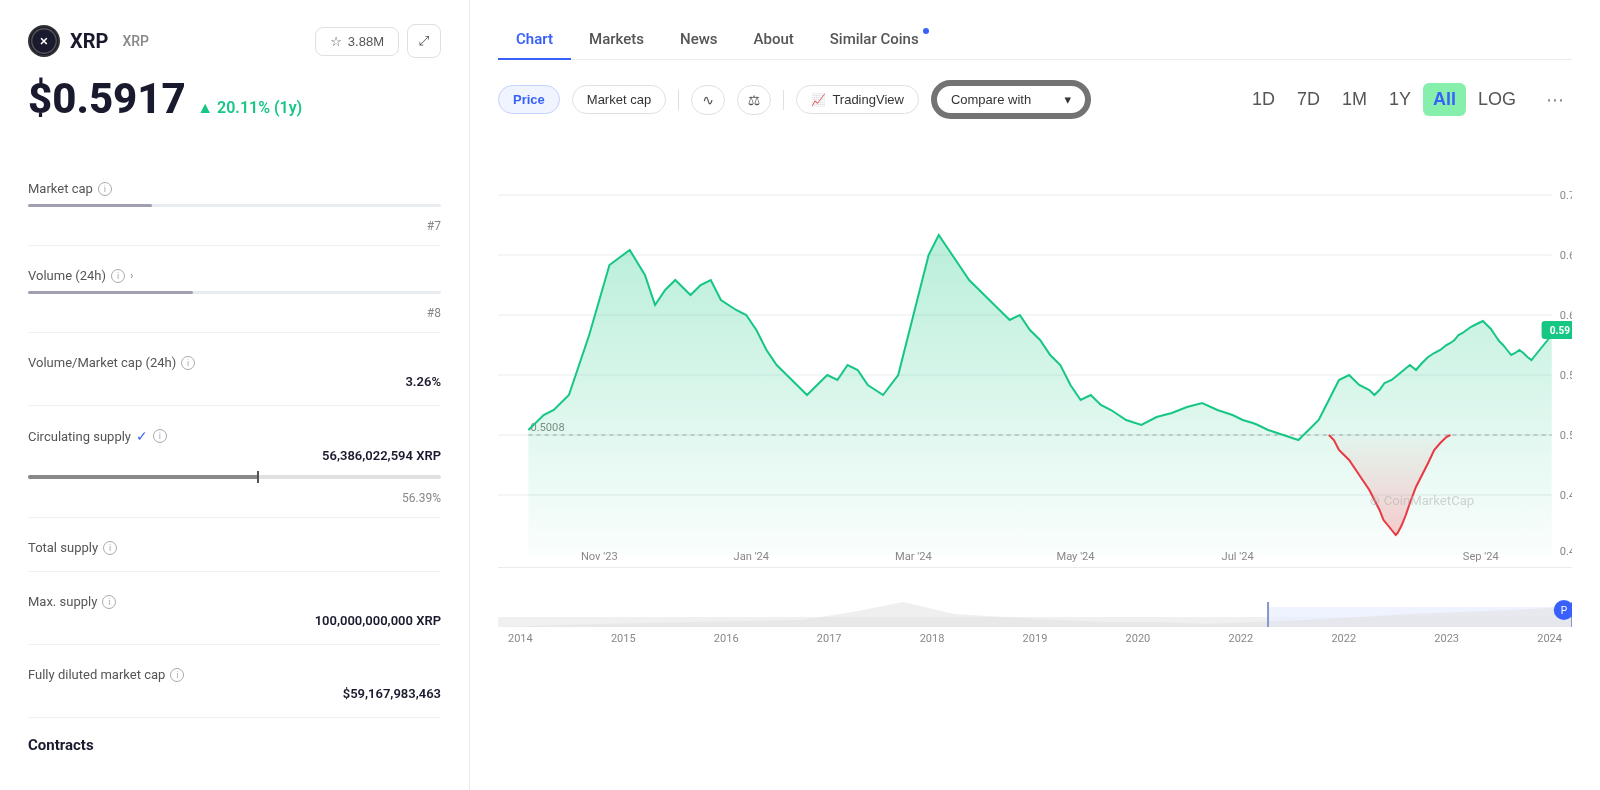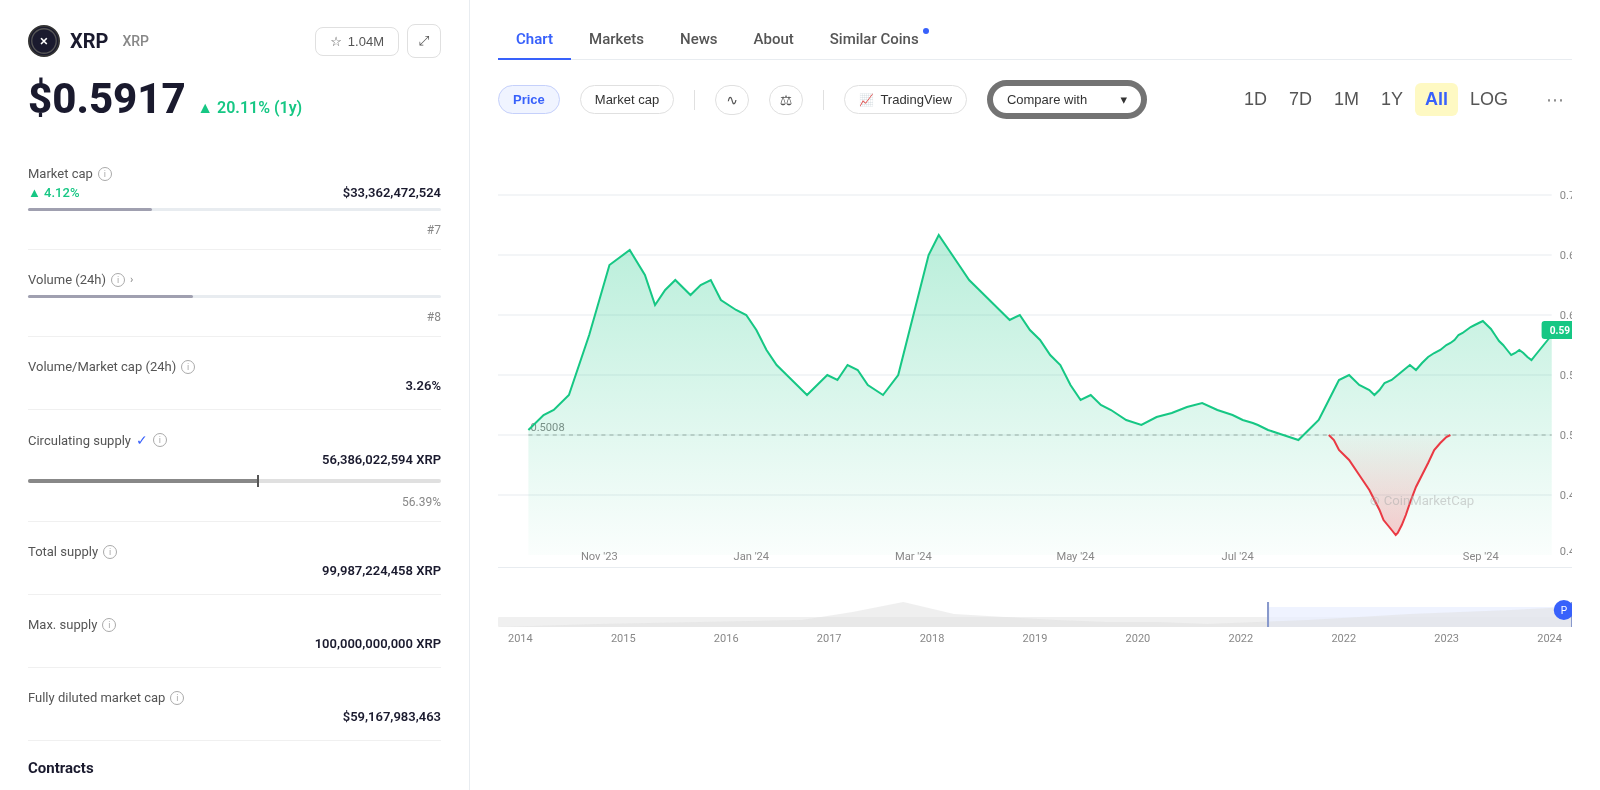--- a/index.html
+++ b/index.html
@@ -9,21 +9,21 @@
     
     .left-panel { width: 470px; min-width: 470px; padding: 24px 28px; border-right: 1px solid #e8ecf0; overflow-y: auto; background: #fff; }
     .coin-header { display: flex; align-items: center; justify-content: space-between; margin-bottom: 16px; }
     .coin-identity { display: flex; align-items: center; gap: 10px; }
     .coin-logo { width: 32px; height: 32px; border-radius: 50%; background: #1a1a2e; display: flex; align-items: center; justify-content: center; color: #fff; font-weight: bold; font-size: 12px; border: 2px solid #333; }
     .coin-name { font-size: 20px; font-weight: 700; color: #1a1a2e; }
     .coin-ticker { font-size: 14px; color: #888; font-weight: 500; margin-left: 4px; }
     .coin-actions { display: flex; gap: 8px; align-items: center; }
     .watch-btn { display: flex; align-items: center; gap: 6px; padding: 6px 14px; border: 1px solid #e0e0e0; border-radius: 8px; background: #fff; color: #555; cursor: pointer; font-size: 13px; }
     .share-btn { width: 34px; height: 34px; border: 1px solid #e0e0e0; border-radius: 8px; background: #fff; color: #555; cursor: pointer; display: flex; align-items: center; justify-content: center; }
-    .price-section { margin-bottom: 21px; }
+    .price-section { margin-bottom: 36px; }
     .price-value { font-size: 42px; font-weight: 800; color: #1a1a2e; }
     .price-change { font-size: 16px; color: #16c784; font-weight: 600; margin-left: 8px; }
     .stat-row { border-bottom: 1px solid #f0f0f0; padding: 12px 0; }
     .stat-label { display: flex; align-items: center; gap: 5px; color: #555; font-size: 13px; padding: 10px 0 4px; }
     .stat-value-row { display: flex; justify-content: space-between; align-items: center; padding-bottom: 4px; }
     .stat-change-up { color: #16c784; font-size: 13px; font-weight: 500; }
     .stat-change-down { color: #ea3943; font-size: 13px; font-weight: 500; }
     .stat-value { font-size: 13px; font-weight: 600; color: #1a1a2e; text-align: right; }
     .progress-bar { height: 3px; background: #e8ecf0; border-radius: 2px; margin: 4px 0 8px; }
     .progress-fill { height: 100%; background: #a0a0b0; border-radius: 2px; }
@@ -33,29 +33,29 @@
     .contracts-section { margin-top: 18px; }
     .contracts-title { font-size: 15px; font-weight: 700; margin-bottom: 12px; }
     
     
     .right-panel { flex: 1; padding: 20px 28px; overflow: hidden; background: #fff; }
     .main-tabs { display: flex; gap: 0; border-bottom: 1px solid #e8ecf0; margin-bottom: 20px; }
     .tab { padding: 10px 18px; font-size: 15px; font-weight: 500; color: #555; cursor: pointer; border-bottom: 2px solid transparent; margin-bottom: -1px; position: relative; }
     .tab.active { color: #3861fb; border-bottom-color: #3861fb; font-weight: 600; }
     .tab-dot { position: absolute; top: 8px; right: 8px; width: 6px; height: 6px; border-radius: 50%; background: #3861fb; }
     
-    .chart-controls { display: flex; align-items: center; gap: 20px; margin-bottom: 16px; flex-wrap: wrap; }
+    .chart-controls { display: flex; align-items: center; gap: 12px; margin-bottom: 16px; flex-wrap: wrap; }
     .ctrl-btn { padding: 6px 14px; border: 1px solid #e0e0e0; border-radius: 20px; background: #fff; color: #333; cursor: pointer; font-size: 13px; font-weight: 500; }
     .ctrl-btn.active { background: #f0f4ff; color: #3861fb; border-color: #c5d0fb; font-weight: 600; }
     .ctrl-icon-btn { padding: 6px 10px; border: 1px solid #e0e0e0; border-radius: 20px; background: #fff; color: #555; cursor: pointer; font-size: 14px; display: flex; align-items: center; gap: 4px; }
     .trading-view-btn { display: flex; align-items: center; gap: 6px; padding: 6px 14px; border: 1px solid #e0e0e0; border-radius: 20px; background: #fff; color: #333; cursor: pointer; font-size: 13px; }
     .compare-btn { display: flex; align-items: center; gap: 6px; padding: 6px 14px; border: 6px solid #737373; border-radius: 20px; background: #fff; color: #333; cursor: pointer; font-size: 13px; min-width: 160px; justify-content: space-between; }
     .time-controls { display: flex; gap: 2px; margin-left: 8px; }
     .time-btn { padding: 6px 10px; border: none; border-radius: 6px; background: transparent; color: #555; cursor: pointer; font-size: 18px; font-weight: 500; }
-    .time-btn.active { background: #fef9c3; color: #3861fb; font-weight: 600; }
+    .time-btn.active { background: #86efac; color: #3861fb; font-weight: 600; }
     .more-icon-btn { padding: 6px 8px; border: none; background: transparent; color: #888; cursor: pointer; font-size: 18px; }
     .divider { width: 1px; height: 20px; background: #e0e0e0; }
     
     
     .chart-area { position: relative; background: #fff; }
   </style>
 </head>
 <body>
 
 <div class="container">
@@ -70,43 +70,39 @@
             <circle cx="16" cy="16" r="14" fill="none" stroke="#555" stroke-width="1.5"></circle>
             <text x="16" y="20" text-anchor="middle" fill="white" font-size="12" font-weight="bold">✕</text>
           </svg>
         </div>
         <span class="coin-name">XRP</span>
         <span class="coin-ticker">XRP</span>
       </div>
       <div class="coin-actions">
         <button class="watch-btn">
           <span>☆</span>
-          <span>1.04M</span>
+          <span>3.88M</span>
         </button>
         <button class="share-btn">
           <span>⤢</span>
         </button>
       </div>
     </div>
 
     <div class="price-section">
       <span class="price-value">$0.5917</span>
       <span class="price-change">▲ 20.11% (1y)</span>
     </div>
 
     <div>
 
       <div class="stat-row">
         <div class="stat-label">
           <span>Market cap</span>
           <span class="info-icon">i</span>
-        </div>
-        <div class="stat-value-row">
-          <span class="stat-change-up">▲ 4.12%</span>
-          <span class="stat-value">$33,362,472,524</span>
         </div>
         <div class="stat-value-row">
           <div class="progress-bar" style="width:100%">
               <div class="progress-fill" style="width:30%"></div>
             </div>
         </div>
         <div style="text-align:right; font-size:12px; color:#888;">#7</div>
       </div>
 
       <div class="stat-row">
@@ -151,24 +147,20 @@
             </div>
           </div>
         </div>
         <div style="text-align:right; font-size:12px; color:#888;">56.39%</div>
       </div>
 
       <div class="stat-row">
         <div class="stat-label">
           <span>Total supply</span>
           <span class="info-icon">i</span>
-        </div>
-        <div class="stat-value-row">
-          <span></span>
-          <span class="stat-value">99,987,224,458 XRP</span>
         </div>
       </div>
 
       <div class="stat-row">
         <div class="stat-label">
           <span>Max. supply</span>
           <span class="info-icon">i</span>
         </div>
         <div class="stat-value-row">
           <span></span>

